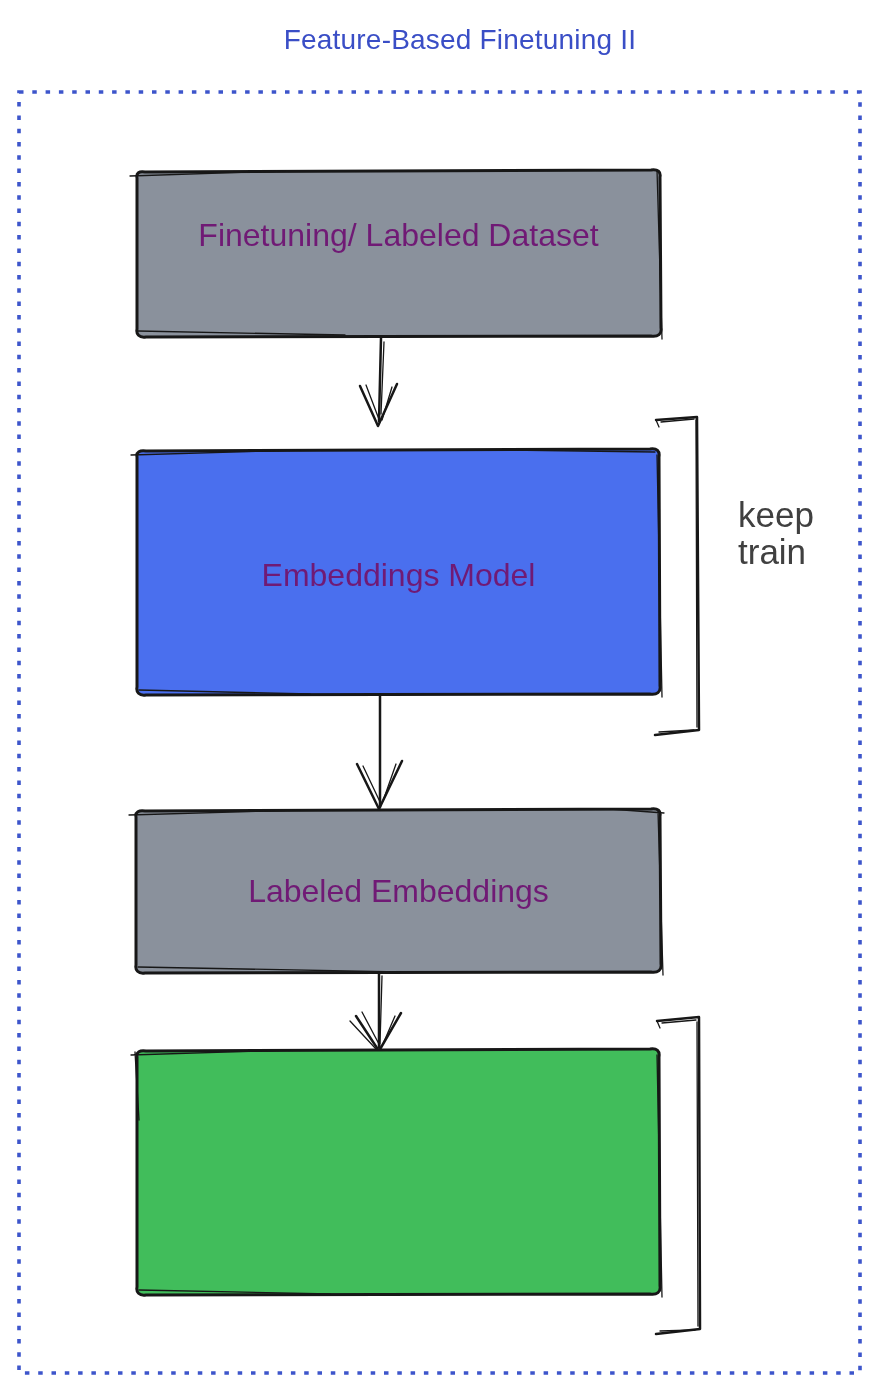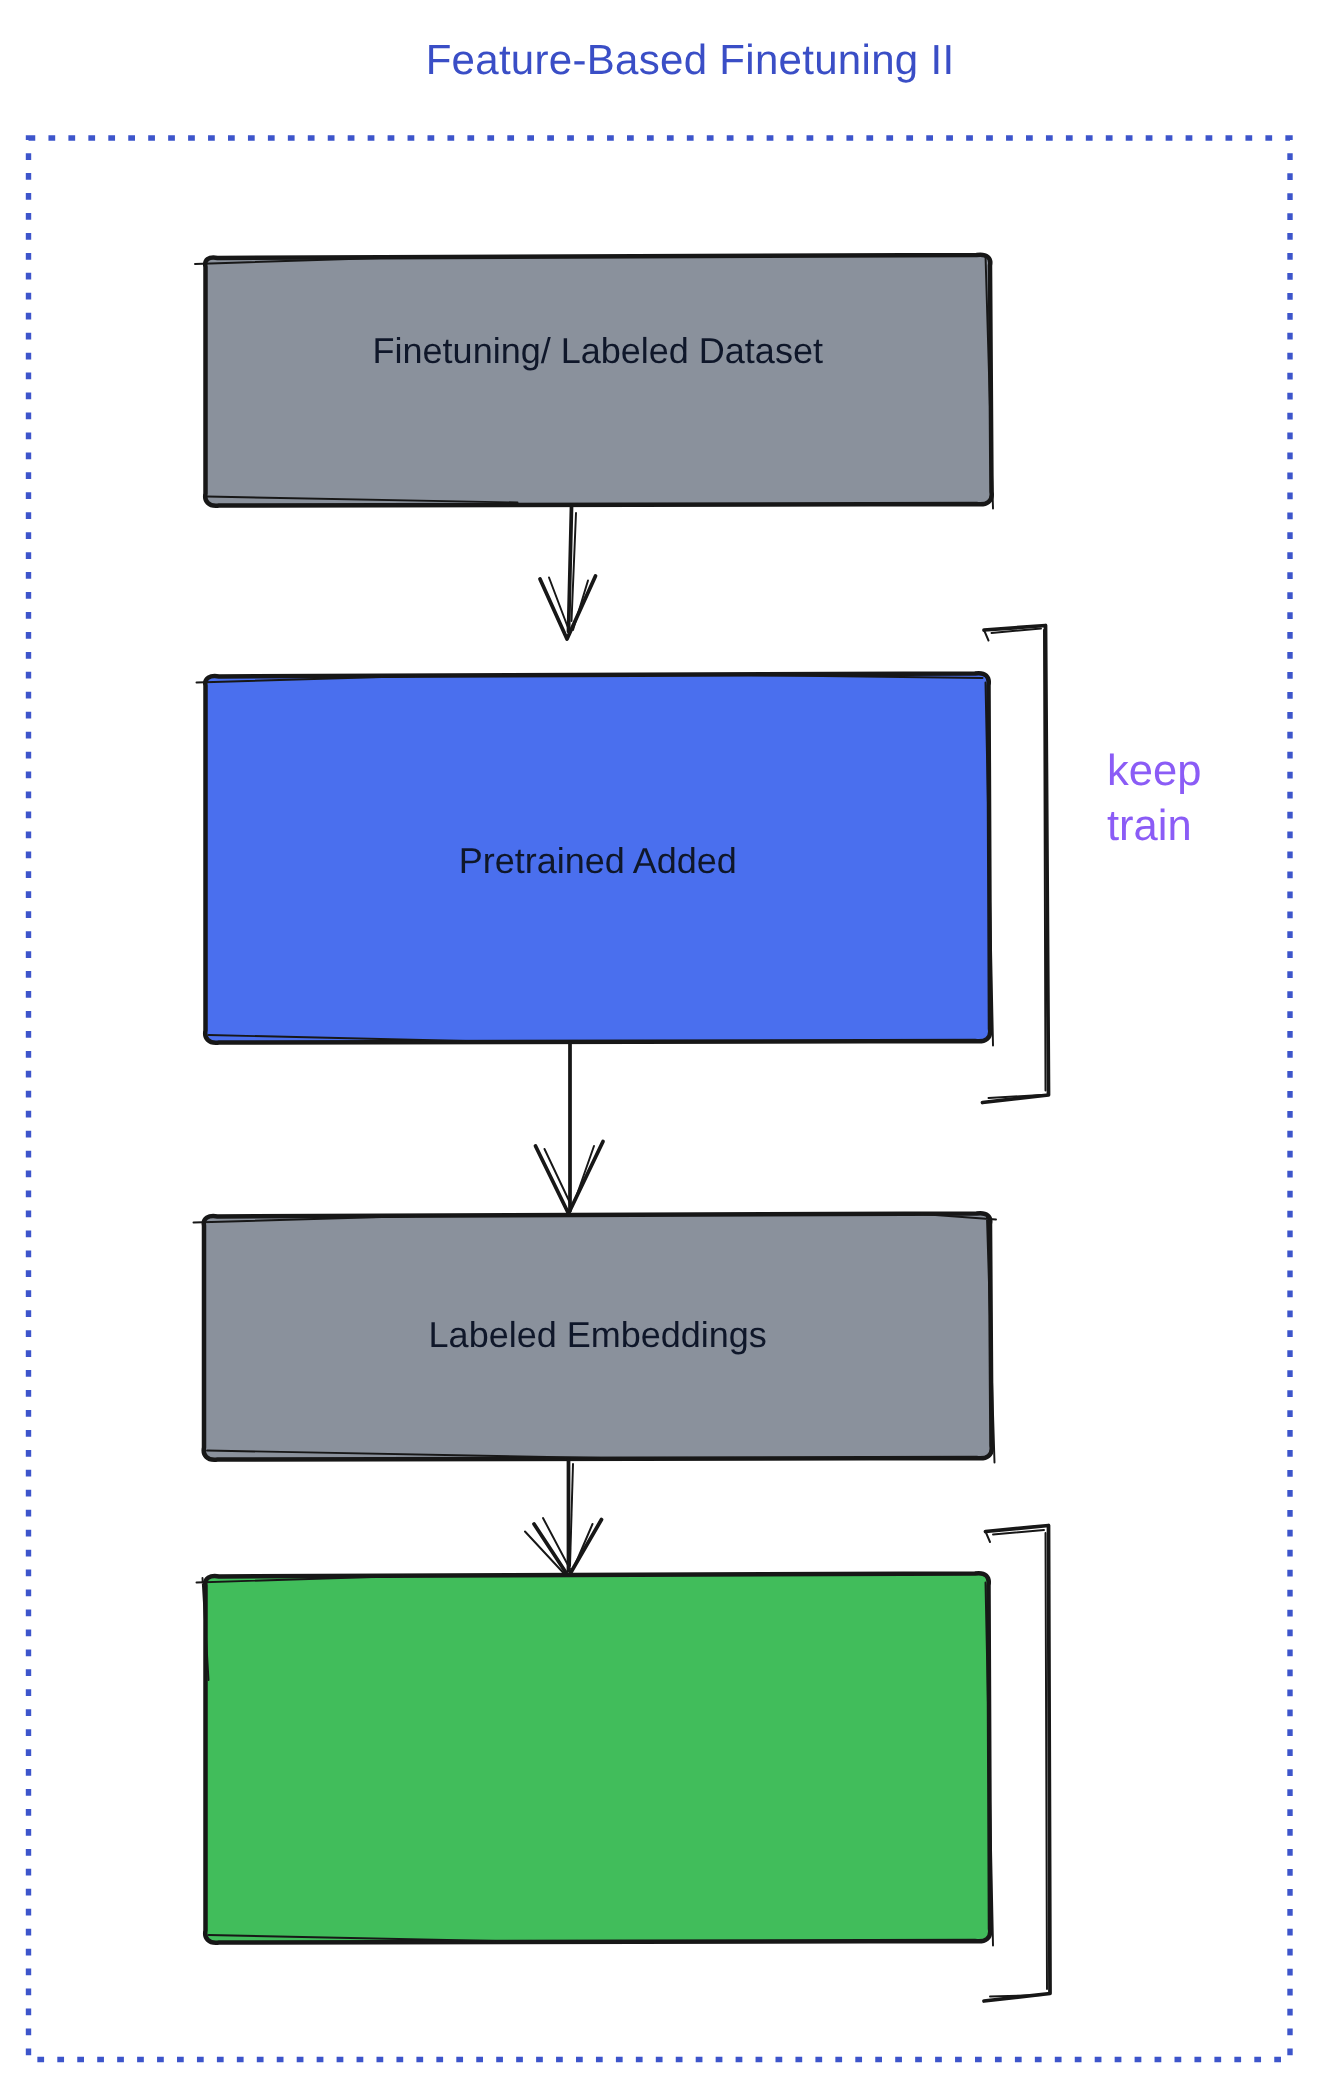--- a/index.html
+++ b/index.html
@@ -24,31 +24,31 @@
     color: #3A4EC6;
   }
   .node-label {
     position: absolute;
     left: 137px;
     width: 523px;
     height: 50px;
     display: flex;
     align-items: center;
     justify-content: center;
-    font-size: 24px;
-    color: #0f172a;
+    font-size: 32px;
+    color: #701a75;
     white-space: nowrap;
     pointer-events: none;
   }
   .side-label {
     position: absolute;
     left: 738px;
-    font-size: 29px;
+    font-size: 35px;
     line-height: 37px;
-    color: #8b5cf6;
+    color: #404040;
     display: flex;
     flex-direction: column;
     white-space: nowrap;
   }
   .ink   { stroke: #171717; fill: none; stroke-linecap: round; stroke-linejoin: round; }
   .w25   { stroke-width: 2.5; }
   .w12   { stroke-width: 1.3; }
   .node-body { stroke: #171717; stroke-width: 3; stroke-linejoin: round; }
 </style>
 </head>
@@ -108,21 +108,21 @@
     </g>
 
     <g>
       <path class="ink w25" d="M657 1021 L699 1017 L700 1329 L656 1334"></path>
       <path class="ink w12" d="M657 1021 L660 1028 M662 1023 L696 1020 M697 1022 L698 1326 M660 1331 L695 1330"></path>
     </g>
 
   </svg>
 
   <div class="node-label" style="top:210px;">Finetuning/ Labeled Dataset</div>
-  <div class="node-label" style="top:550px;">Pretrained Added</div>
+  <div class="node-label" style="top:550px;">Embeddings Model</div>
   <div class="node-label" style="top:866px;">Labeled Embeddings</div>
 
   <div class="side-label" style="top:496px;">
     <span>keep</span>
     <span>train</span>
   </div>
 
 </div>
 
 </body></html>

